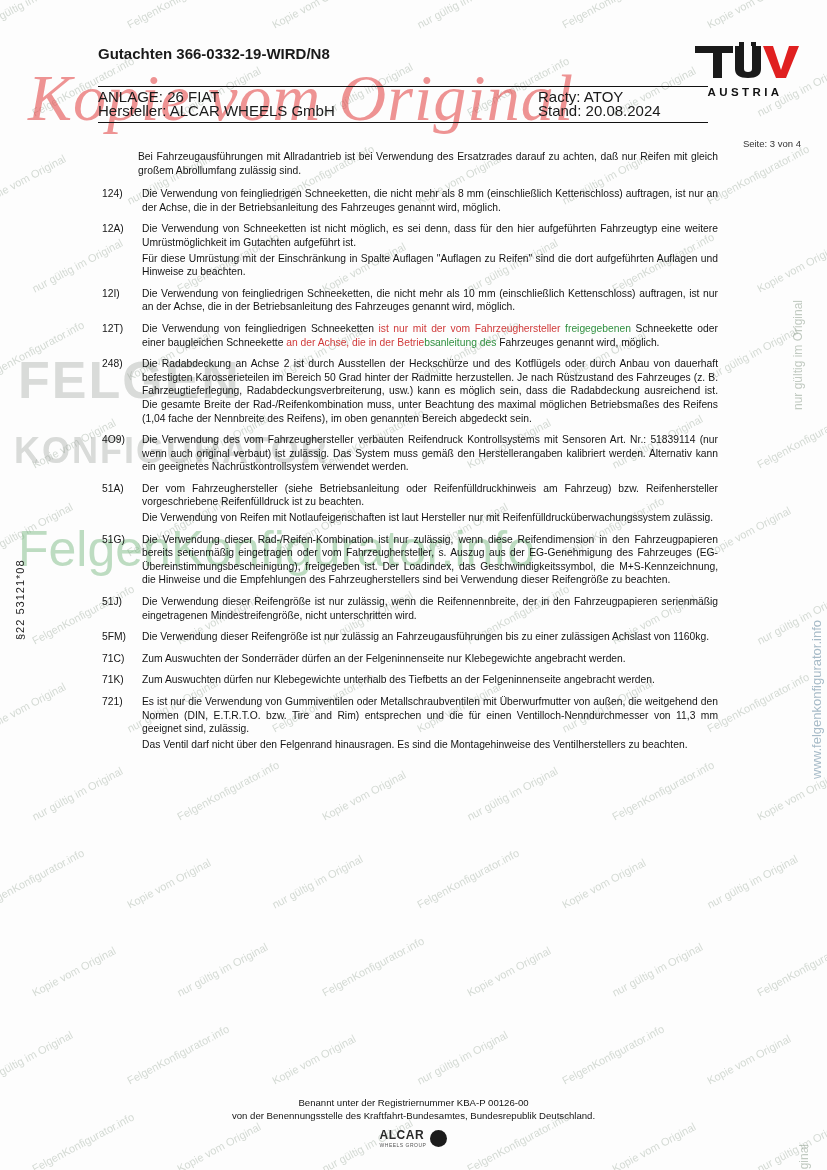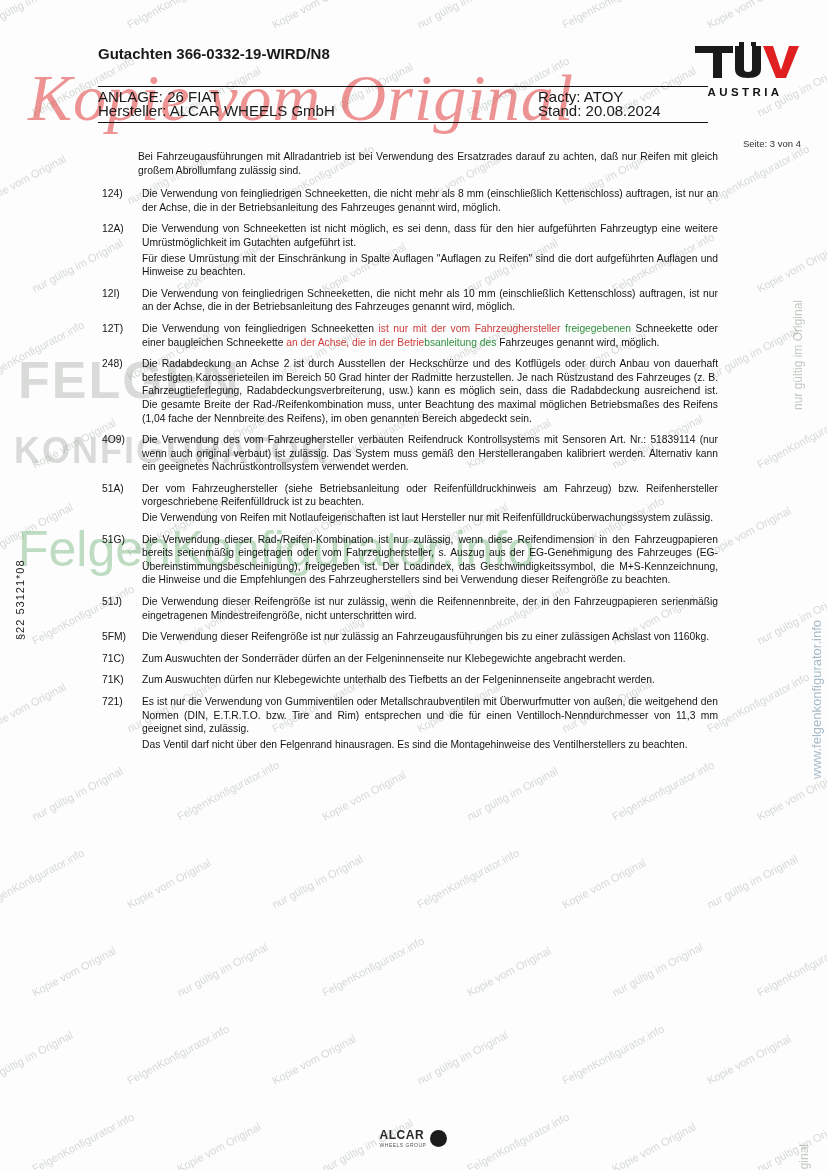--- a/index.html
+++ b/index.html
@@ -483,20 +483,24 @@
         <div class="para">
           <div class="code">721)</div>
           <div class="txt">
             <p>Es ist nur die Verwendung von Gummiventilen oder Metallschraubventilen mit Überwurfmutter von außen, die weitgehend den Normen (DIN, E.T.R.T.O. bzw. Tire and Rim) entsprechen und die für einen Ventilloch-Nenndurchmesser von 11,3 mm geeignet sind, zulässig.</p>
             <p>Das Ventil darf nicht über den Felgenrand hinausragen. Es sind die Montagehinweise des Ventilherstellers zu beachten.</p>
           </div>
         </div>
       </div>
   </div>
 
+  <div class="footer">
+    <div>Benannt unter der Registriernummer KBA-P 00126-00</div>
+    <div>von der Benennungsstelle des Kraftfahrt-Bundesamtes, Bundesrepublik Deutschland.</div>
+  </div>
 
   <div class="alcar">
     <div class="alcar-box">
       <div>
         <div class="alcar-text">ALCAR</div>
         <div class="alcar-sub">WHEELS GROUP</div>
       </div>
       <div class="alcar-dot"></div>
     </div>
   </div>

